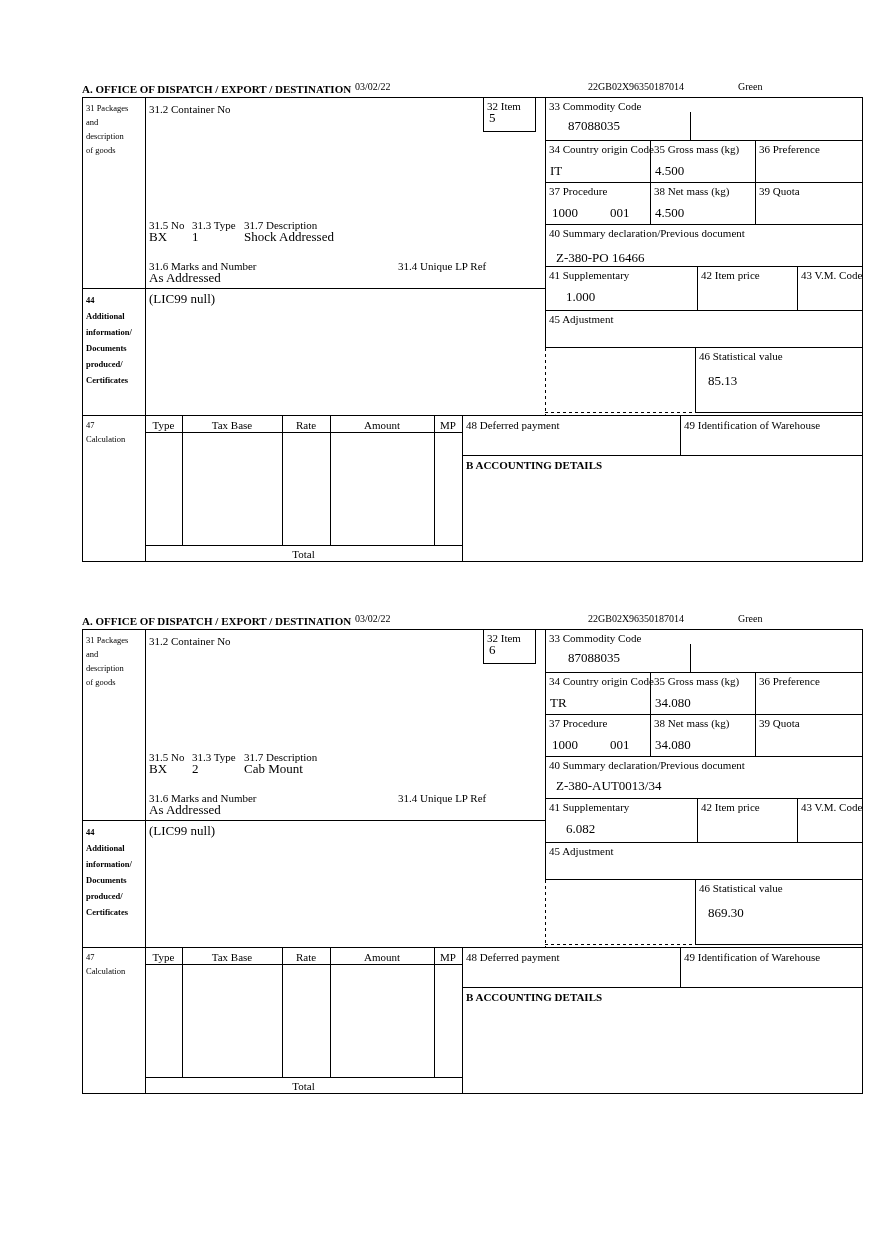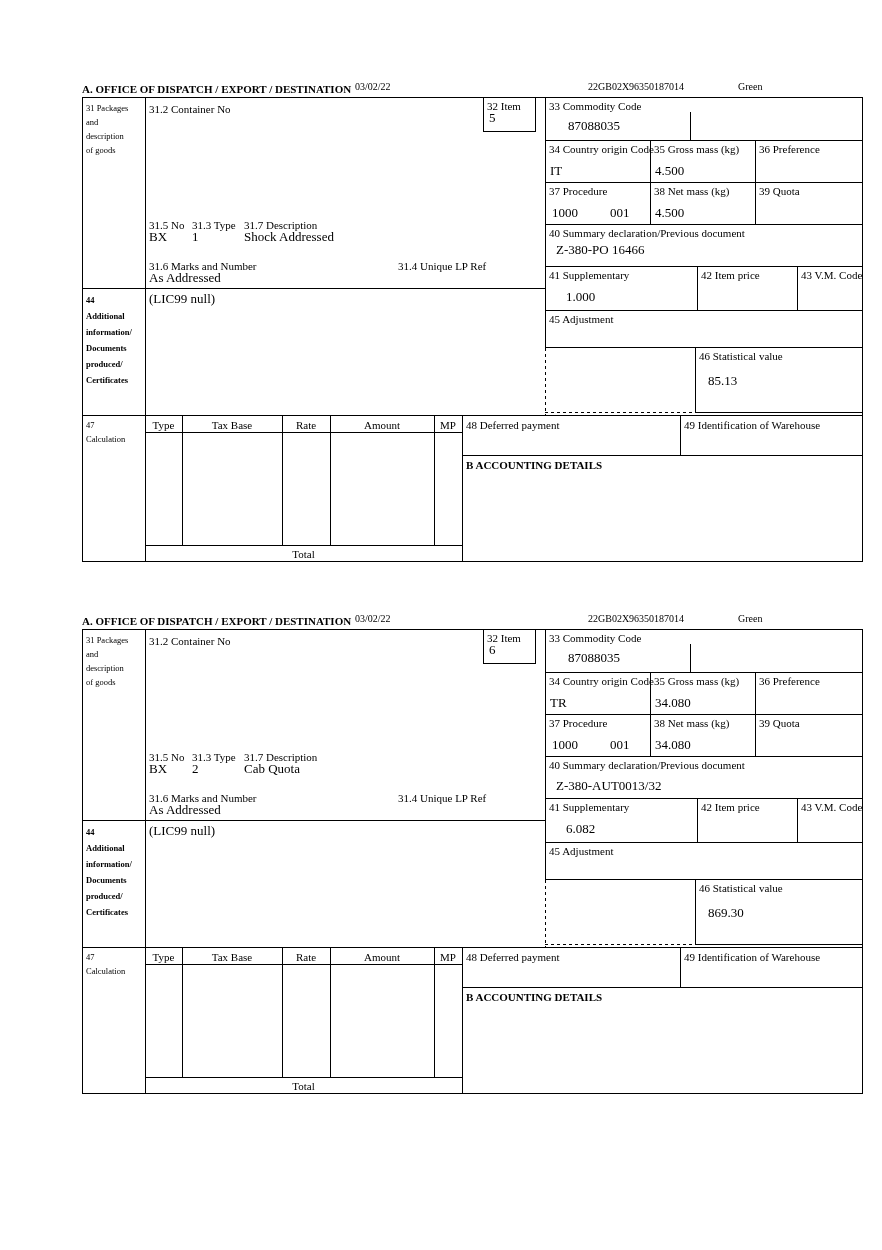--- a/index.html
+++ b/index.html
@@ -124,21 +124,21 @@
     <div class="t s9" style="left:759px;top:63px">36 Preference</div>
 
     <div class="t s9" style="left:549px;top:105px">37 Procedure</div>
     <div class="t s13" style="left:552px;top:126px">1000</div>
     <div class="t s13" style="left:610px;top:126px">001</div>
     <div class="t s9" style="left:654px;top:105px">38 Net mass (kg)</div>
     <div class="t s13" style="left:655px;top:126px">4.500</div>
     <div class="t s9" style="left:759px;top:105px">39 Quota</div>
 
     <div class="t s9" style="left:549px;top:147px">40 Summary declaration/Previous document</div>
-    <div class="t s13" style="left:556px;top:163px">Z-380-PO 16466</div>
+    <div class="t s13" style="left:556px;top:171px">Z-380-PO 16466</div>
 
     <div class="t s9" style="left:549px;top:189px">41 Supplementary</div>
     <div class="t s13" style="left:566px;top:210px">1.000</div>
     <div class="t s9" style="left:701px;top:189px">42 Item price</div>
     <div class="t s9" style="left:801px;top:189px">43 V.M. Code</div>
 
     <div class="t s9" style="left:549px;top:233px">45 Adjustment</div>
 
     <div class="t s9" style="left:699px;top:270px">46 Statistical value</div>
     <div class="t s13" style="left:708px;top:294px">85.13</div>
@@ -230,21 +230,21 @@
 
     <div class="t s9" style="left:149px;top:23px">31.2 Container No</div>
     <div class="t s9" style="left:487px;top:20px">32 Item</div>
     <div class="t s13" style="left:489px;top:31px">6</div>
 
     <div class="t s9" style="left:149px;top:139px">31.5 No</div>
     <div class="t s9" style="left:192px;top:139px">31.3 Type</div>
     <div class="t s9" style="left:244px;top:139px">31.7 Description</div>
     <div class="t s13" style="left:149px;top:150px">BX</div>
     <div class="t s13" style="left:192px;top:150px">2</div>
-    <div class="t s13" style="left:244px;top:150px">Cab Quota</div>
+    <div class="t s13" style="left:244px;top:150px">Cab Mount</div>
 
     <div class="t s9" style="left:149px;top:180px">31.6 Marks and Number</div>
     <div class="t s9" style="left:398px;top:180px">31.4 Unique LP Ref</div>
     <div class="t s13" style="left:149px;top:191px">As Addressed</div>
 
     <div class="t s13" style="left:149px;top:212px">(LIC99 null)</div>
 
     <div class="t s9" style="left:549px;top:20px">33 Commodity Code</div>
     <div class="t s13" style="left:568px;top:39px">87088035</div>
 
@@ -255,21 +255,21 @@
     <div class="t s9" style="left:759px;top:63px">36 Preference</div>
 
     <div class="t s9" style="left:549px;top:105px">37 Procedure</div>
     <div class="t s13" style="left:552px;top:126px">1000</div>
     <div class="t s13" style="left:610px;top:126px">001</div>
     <div class="t s9" style="left:654px;top:105px">38 Net mass (kg)</div>
     <div class="t s13" style="left:655px;top:126px">34.080</div>
     <div class="t s9" style="left:759px;top:105px">39 Quota</div>
 
     <div class="t s9" style="left:549px;top:147px">40 Summary declaration/Previous document</div>
-    <div class="t s13" style="left:556px;top:167px">Z-380-AUT0013/32</div>
+    <div class="t s13" style="left:556px;top:167px">Z-380-AUT0013/34</div>
 
     <div class="t s9" style="left:549px;top:189px">41 Supplementary</div>
     <div class="t s13" style="left:566px;top:210px">6.082</div>
     <div class="t s9" style="left:701px;top:189px">42 Item price</div>
     <div class="t s9" style="left:801px;top:189px">43 V.M. Code</div>
 
     <div class="t s9" style="left:549px;top:233px">45 Adjustment</div>
 
     <div class="t s9" style="left:699px;top:270px">46 Statistical value</div>
     <div class="t s13" style="left:708px;top:294px">869.30</div>

